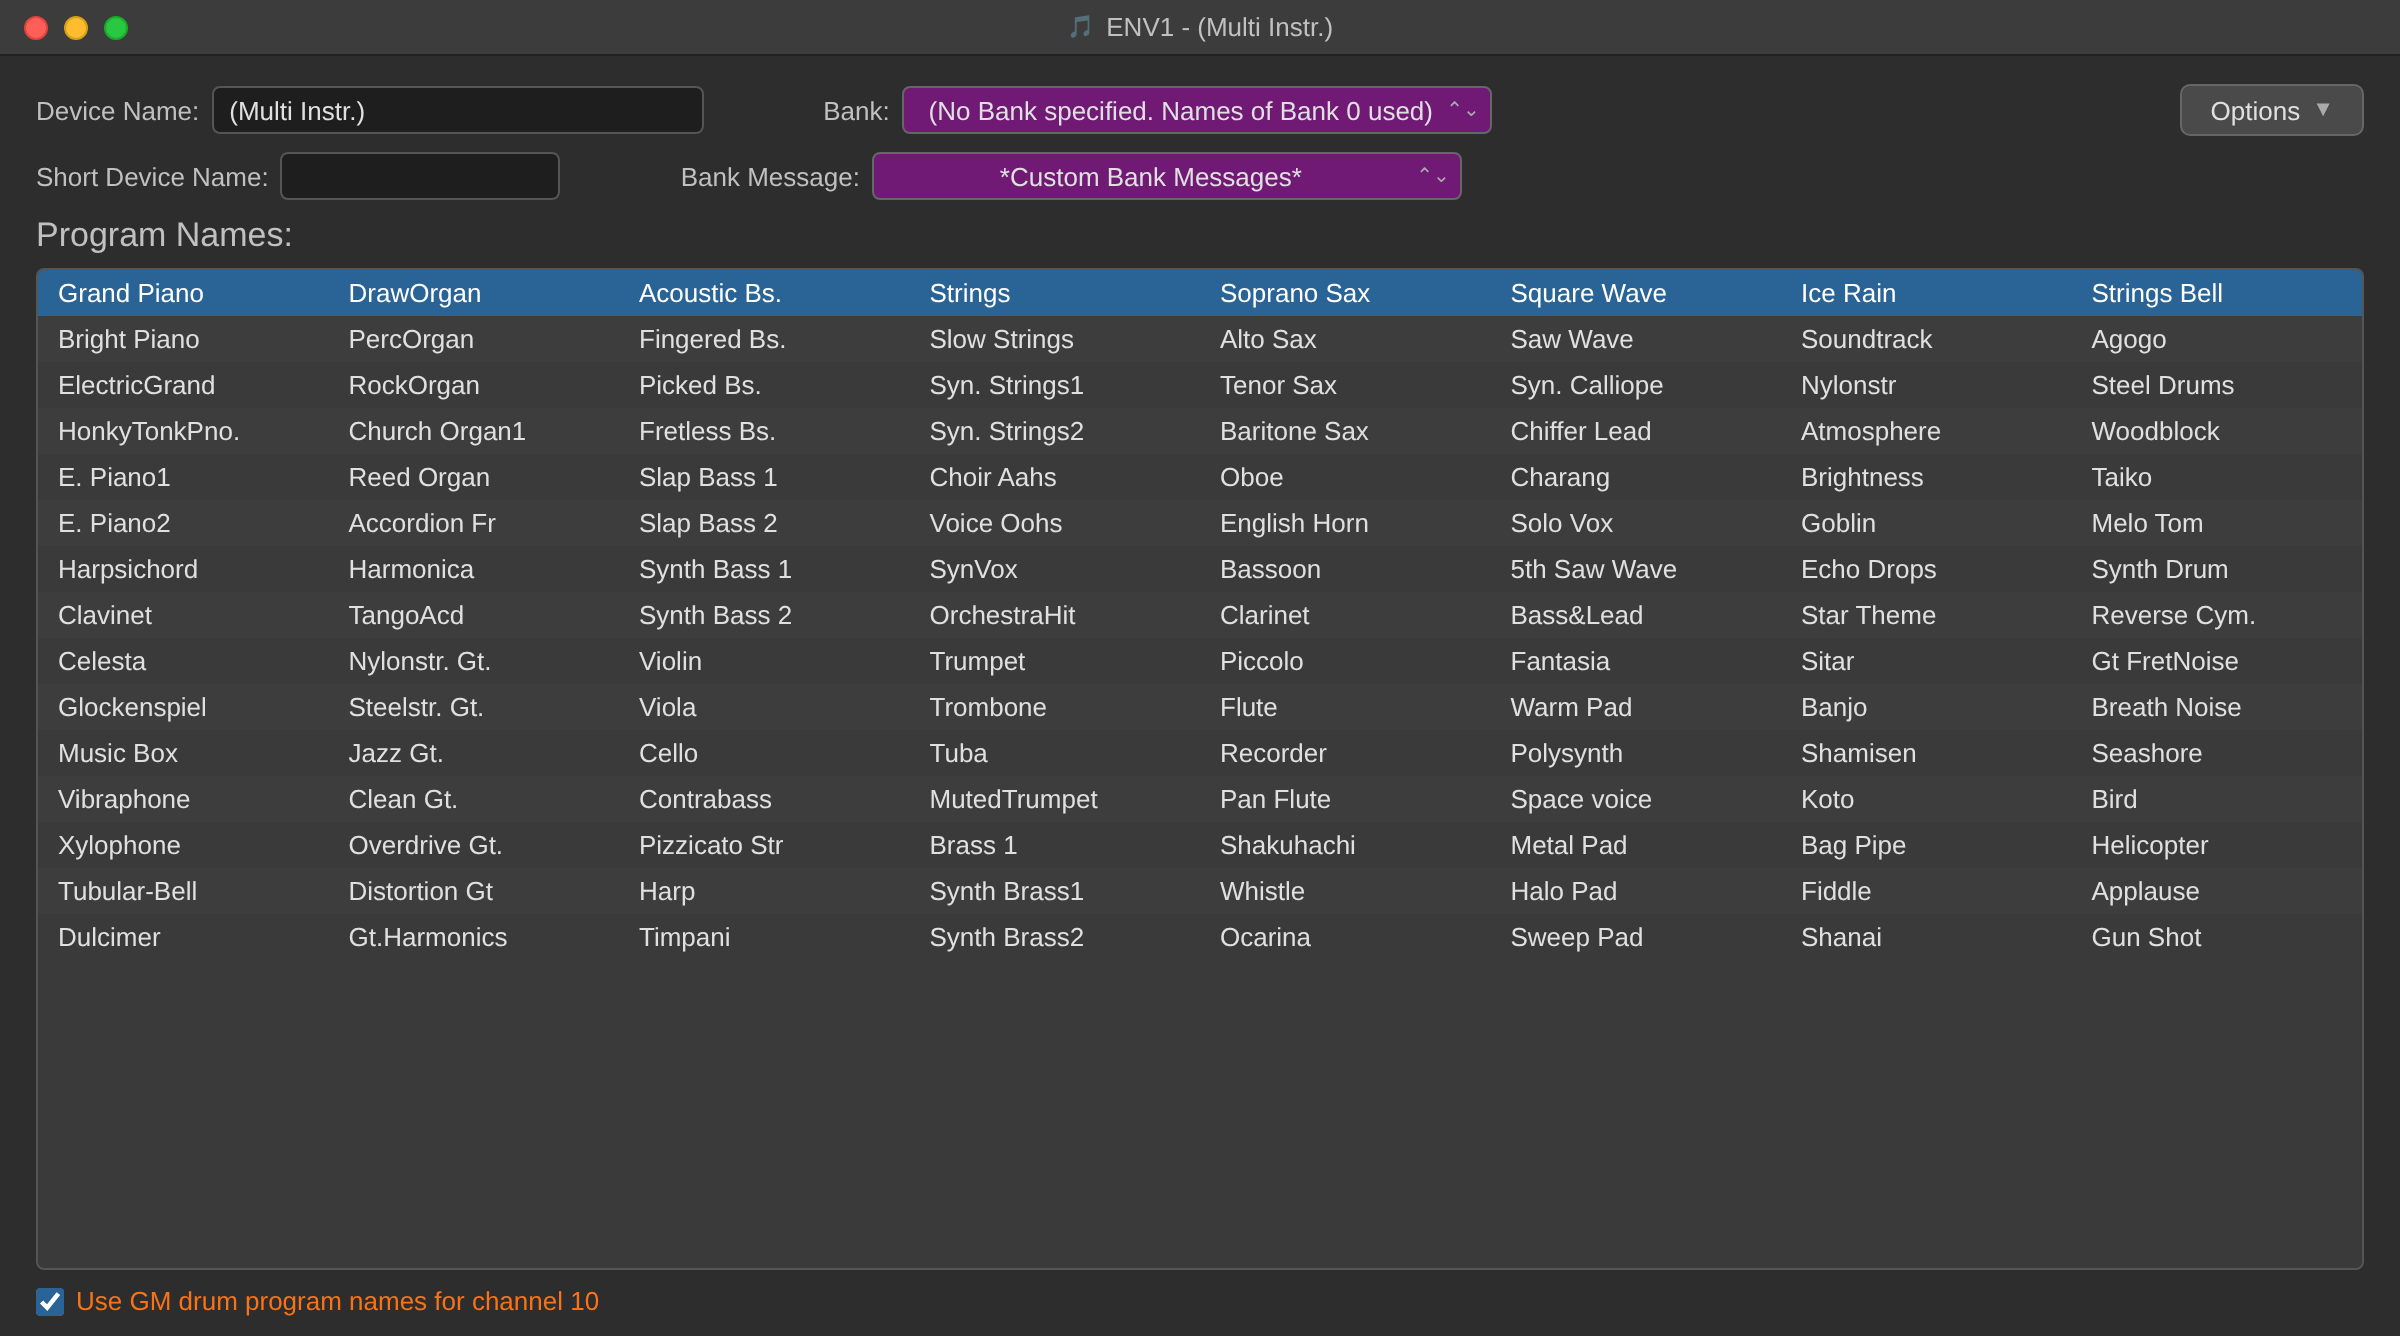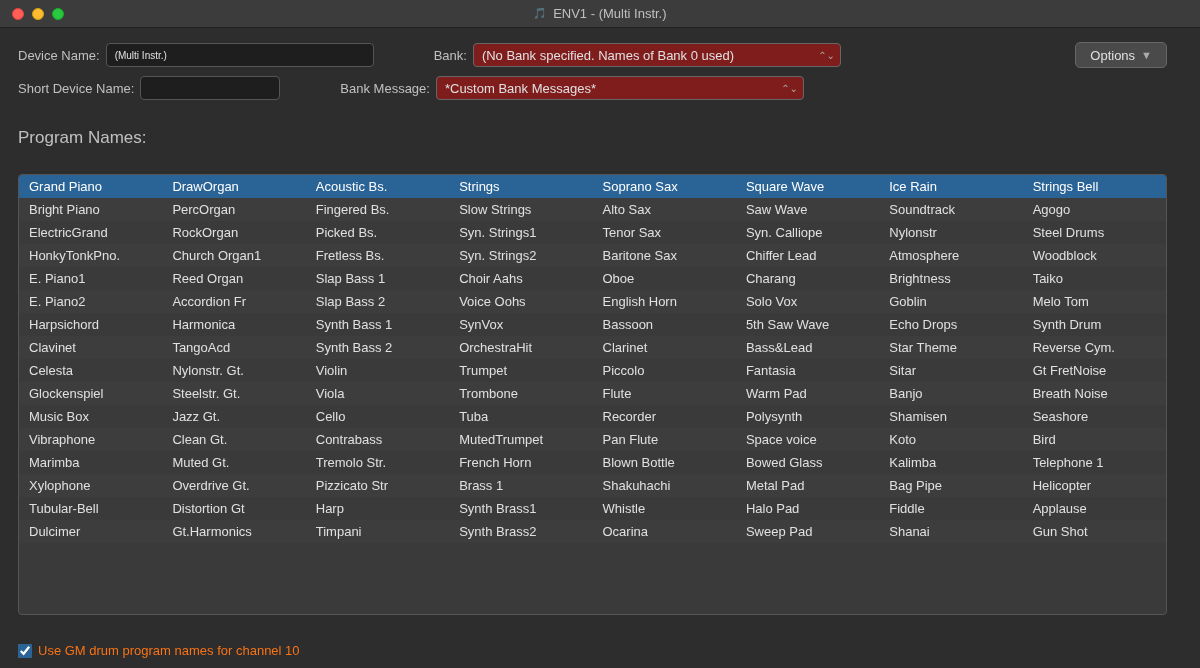--- a/index.html
+++ b/index.html
@@ -39,63 +39,63 @@
     .tb-max { background: #28c840; border: 1px solid #1aab29; }
     .title-text {
       font-size: 13px;
       color: #c0c0c0;
       display: flex;
       align-items: center;
       gap: 6px;
     }
     .title-icon { font-size: 11px; }
     .main-content {
-      padding: 14px 33px 10px 18px;
+      padding: 14px 18px 10px 18px;
       display: flex;
       flex-direction: column;
       height: calc(100% - 28px);
-      gap: 20px;
     }
     label {
       color: #c0c0c0;
       font-size: 13px;
       white-space: nowrap;
     }
     .text-input {
       background: #1e1e1e;
       border: 1px solid #555;
       border-radius: 4px;
       color: #e0e0e0;
       padding: 3px 8px;
-      font-size: 10px;
+      font-size: 13px;
       height: 24px;
-      width: 268px;
+      width: 246px;
     }
     .text-input-short {
       background: #1e1e1e;
       border: 1px solid #555;
       border-radius: 4px;
       color: #e0e0e0;
       padding: 3px 8px;
       font-size: 13px;
       height: 24px;
       width: 140px;
     }
     .select-wide {
-      background: #7f1d1d;
+      background: #701a75;
       border: 1px solid #666;
       border-radius: 4px;
       color: #e0e0e0;
       padding: 3px 24px 3px 8px;
       font-size: 13px;
       height: 24px;
-      width: 368px;
+      width: 295px;
       appearance: none;
       -webkit-appearance: none;
       position: relative;
+      text-align: center;
     }
     .select-wrapper {
       position: relative;
       display: inline-block;
     }
     .select-wrapper::after {
       content: '⌃⌄';
       position: absolute;
       right: 6px;
       top: 50%;
@@ -370,30 +370,20 @@
               <td>Vibraphone</td>
               <td>Clean Gt.</td>
               <td>Contrabass</td>
               <td>MutedTrumpet</td>
               <td>Pan Flute</td>
               <td>Space voice</td>
               <td>Koto</td>
               <td>Bird</td>
             </tr>
             <tr>
-              <td>Marimba</td>
-              <td>Muted Gt.</td>
-              <td>Tremolo Str.</td>
-              <td>French Horn</td>
-              <td>Blown Bottle</td>
-              <td>Bowed Glass</td>
-              <td>Kalimba</td>
-              <td>Telephone 1</td>
-            </tr>
-            <tr>
               <td>Xylophone</td>
               <td>Overdrive Gt.</td>
               <td>Pizzicato Str</td>
               <td>Brass 1</td>
               <td>Shakuhachi</td>
               <td>Metal Pad</td>
               <td>Bag Pipe</td>
               <td>Helicopter</td>
             </tr>
             <tr>

